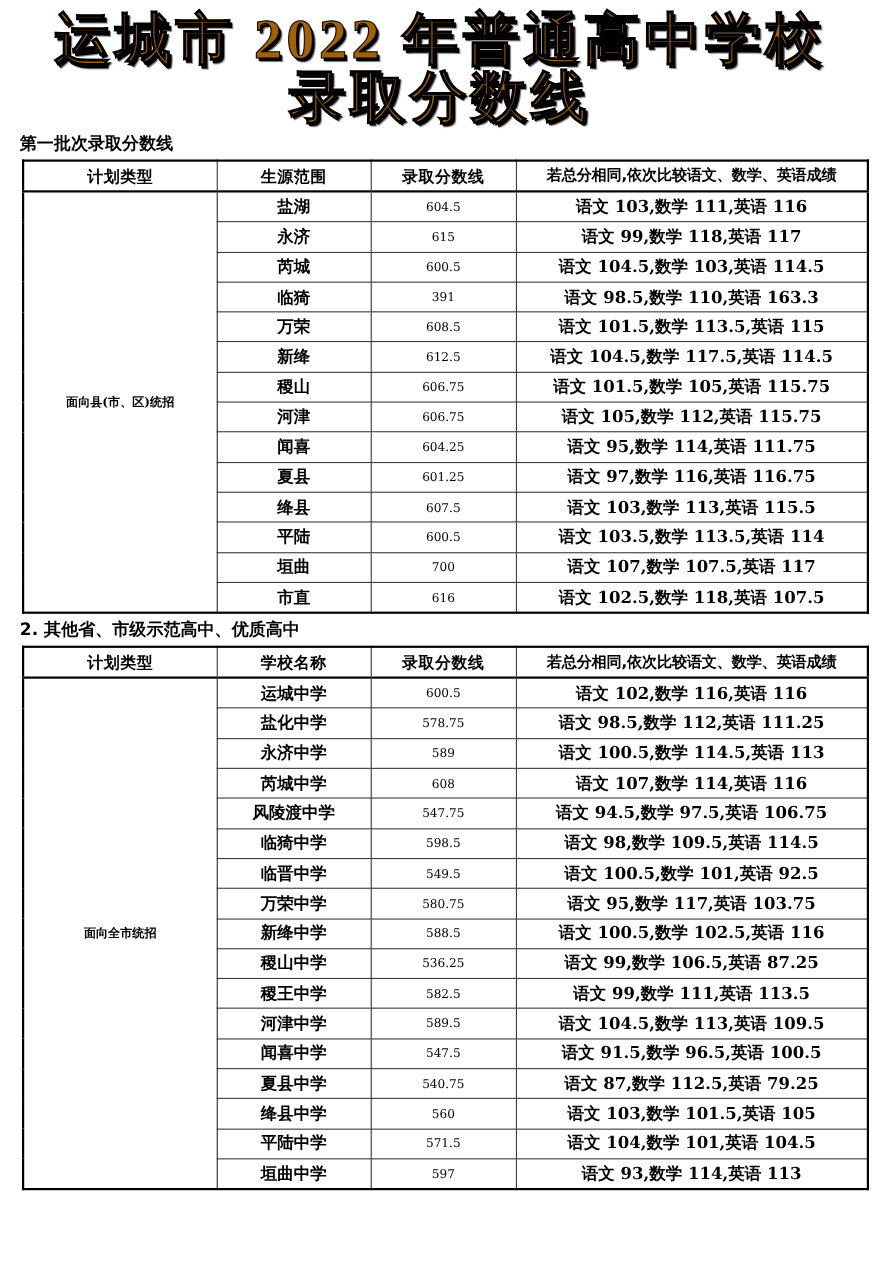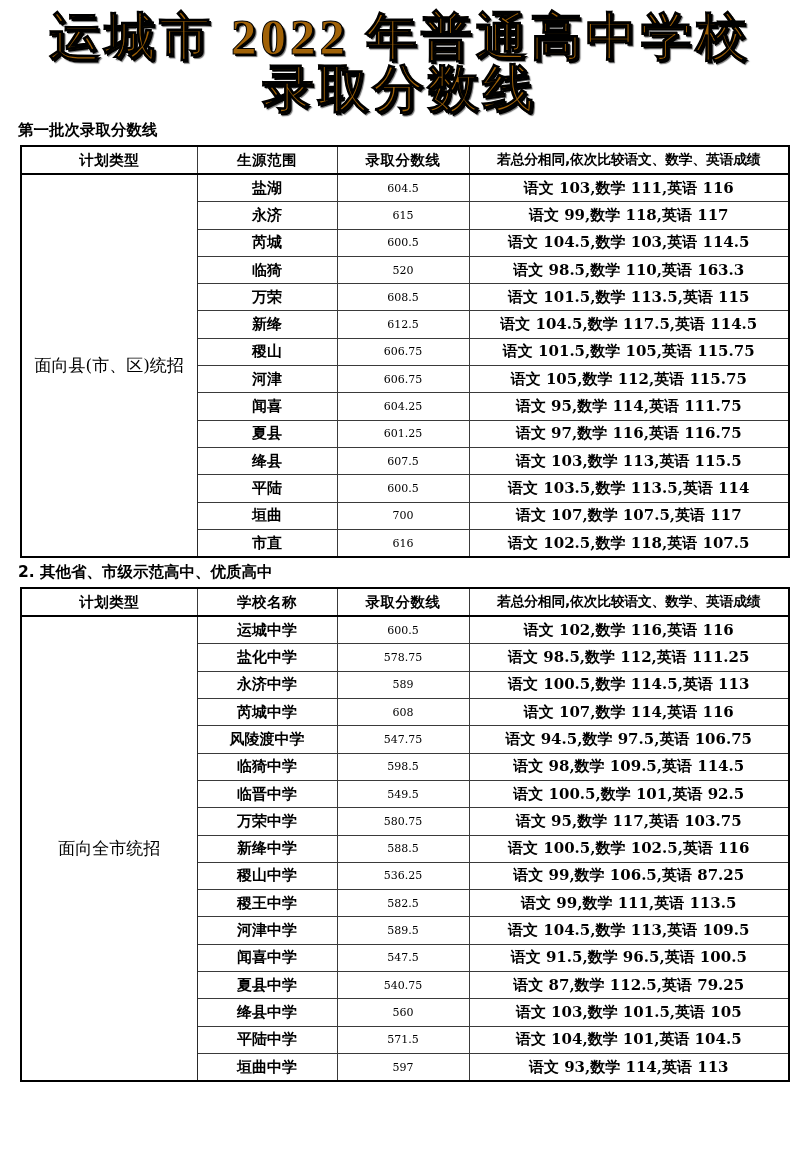--- a/index.html
+++ b/index.html
@@ -98,22 +98,22 @@
   .score-table thead th.detail-head {
     font-size: 13.8px;
     letter-spacing: -0.2px;
   }
   .score-table tbody td {
     height: 26.3px;
     font-size: 15px;
     font-weight: bold;
   }
   .score-table tbody td.plan-type {
-    font-size: 17px;
-    font-weight: normal;
+    font-size: 11px;
+    font-weight: bold;
     border-right: 1.8px solid #2a2a2a;
     letter-spacing: 0px;
   }
   .score-table tbody td.region {
     font-size: 15px;
   }
   .score-table tbody td.score {
     font-size: 11px;
     font-weight: normal;
     font-family: "DejaVu Serif", "Liberation Serif", serif;
@@ -173,21 +173,21 @@
           <td class="score">615</td>
           <td class="detail">语文 99,数学 118,英语 117</td>
         </tr>
         <tr>
           <td class="region">芮城</td>
           <td class="score">600.5</td>
           <td class="detail">语文 104.5,数学 103,英语 114.5</td>
         </tr>
         <tr>
           <td class="region">临猗</td>
-          <td class="score">520</td>
+          <td class="score">391</td>
           <td class="detail">语文 98.5,数学 110,英语 163.3</td>
         </tr>
         <tr>
           <td class="region">万荣</td>
           <td class="score">608.5</td>
           <td class="detail">语文 101.5,数学 113.5,英语 115</td>
         </tr>
         <tr>
           <td class="region">新绛</td>
           <td class="score">612.5</td>

